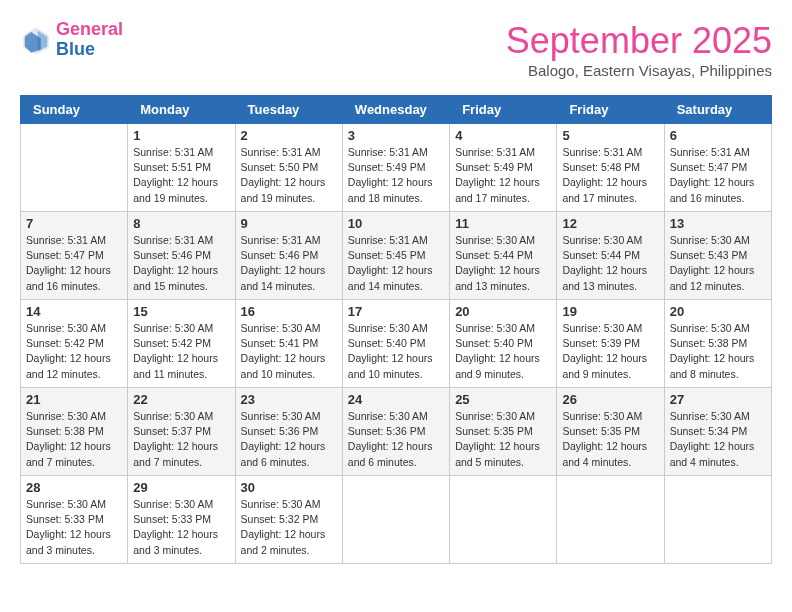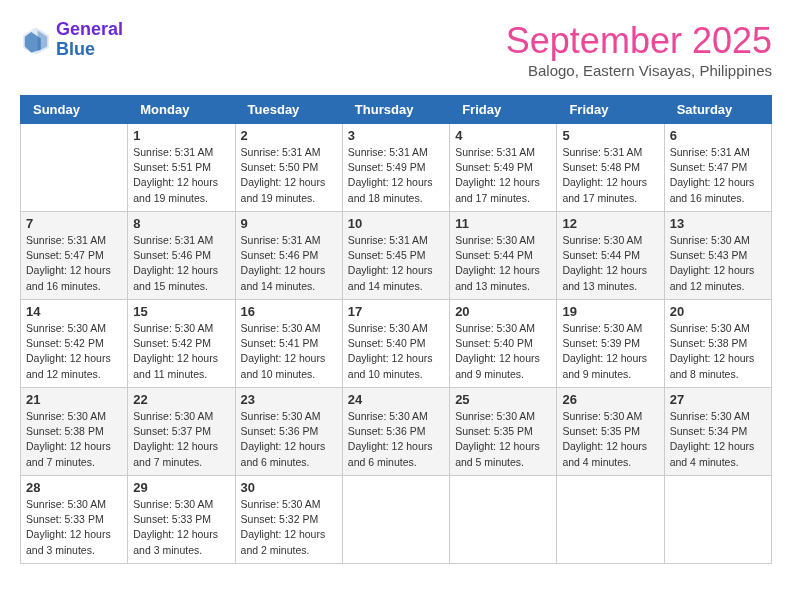--- a/index.html
+++ b/index.html
@@ -22,21 +22,21 @@
       gap: 4px;
     }
     .logo-text {
       display: flex;
       flex-direction: column;
       line-height: 1.1;
     }
     .logo-general {
       font-size: 18px;
       font-weight: bold;
-      color: #6d28d9;
+      color: #ec4899;
     }
     .logo-blue {
       font-size: 18px;
       font-weight: bold;
       color: #2a6db5;
     }
     .logo-icon {
       width: 32px;
       height: 32px;
     }
@@ -118,21 +118,21 @@
     <div class="location-title">Balogo, Eastern Visayas, Philippines</div>
   </div>
 </div>
 
 <table>
   <thead>
     <tr id="header-row">
         <th>Sunday</th>
         <th>Monday</th>
         <th>Tuesday</th>
-        <th>Thursday</th>
+        <th>Wednesday</th>
         <th>Friday</th>
         <th>Friday</th>
         <th>Saturday</th>
       </tr>
   </thead>
   <tbody id="calendar-body">
       <tr>
         <td class="empty"></td>
         <td>
           <div class="day-num">1</div>

